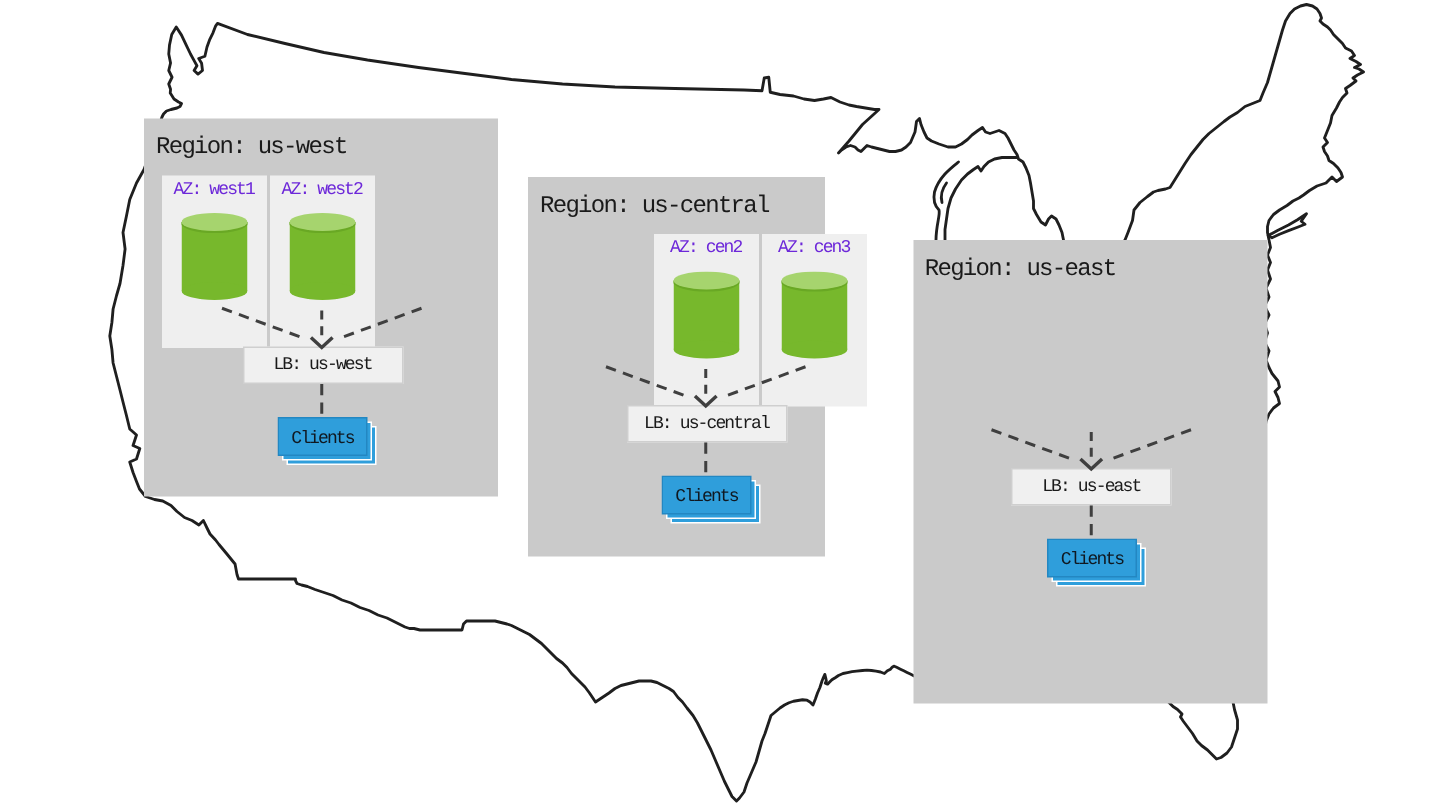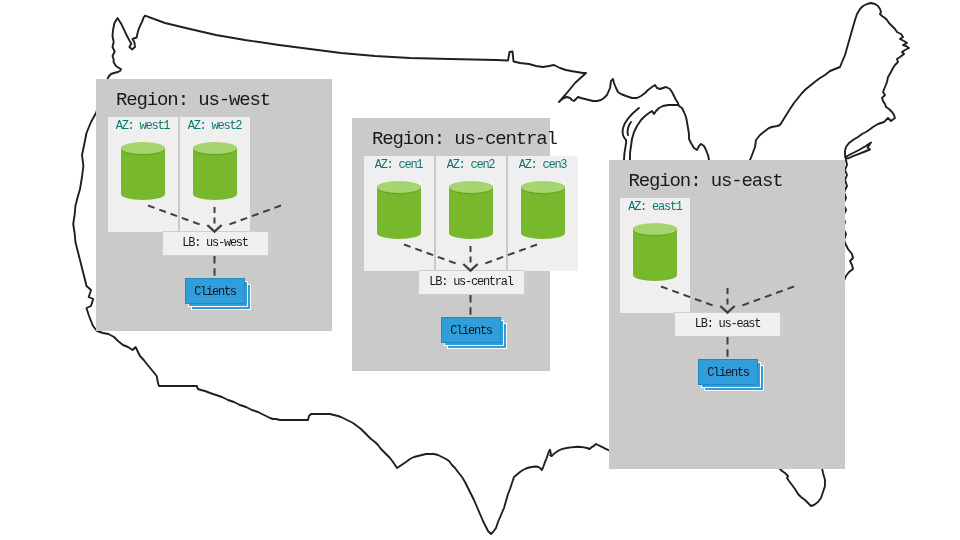--- a/index.html
+++ b/index.html
@@ -1,23 +1,23 @@
 <!DOCTYPE html>
 <html><head>
 <meta charset="utf-8">
 <style>
   html,body{margin:0;padding:0;}
   body{width:960px;height:540px;background:#ffffff;overflow:hidden;position:relative;
        font-family:"Liberation Mono", monospace;}
   #map{position:absolute;left:0;top:0;}
   .region{position:absolute;width:236px;height:251px;background:#cacaca;}
-  .rtitle{position:absolute;left:20px;top:10px;font-size:19px;letter-spacing:-1.13px;color:#1a1a1a;white-space:pre;}
+  .rtitle{position:absolute;left:8px;top:10px;font-size:16px;letter-spacing:-1.13px;color:#1a1a1a;white-space:pre;}
   .az{position:absolute;top:37.5px;width:70px;height:115.5px;background:#efefef;}
   .az1{left:11.5px}.az2{left:83.5px}.az3{left:155.5px}
-  .azlabel{position:absolute;top:2.5px;left:0;width:100%;text-align:center;font-size:12px;letter-spacing:-1.25px;color:#0f766e;white-space:pre;}
+  .azlabel{position:absolute;top:2.5px;left:0;width:100%;text-align:center;font-size:12px;letter-spacing:-1.25px;color:#6d28d9;white-space:pre;}
   .cyl{position:absolute;left:13px;top:25.5px;}
   .conn{position:absolute;left:0;top:0;}
   .lb{position:absolute;left:65.5px;top:151.5px;width:105px;height:23px;background:#f0f0f0;border:1px solid #cfcfcf;
       text-align:center;font-size:12px;letter-spacing:-1.25px;line-height:23px;color:#1a1a1a;white-space:pre;}
   .clients{position:absolute;left:89px;top:198.5px;}
 </style>
 </head>
 <body>
 <svg id="map" width="960" height="540" viewBox="0 0 960 540">
   <g fill="none" stroke="#1f1f1f" stroke-width="1.9" stroke-linejoin="round" stroke-linecap="round">
@@ -250,29 +250,20 @@
   <svg class="clients" width="68" height="34" viewBox="0 0 68 34">
     <rect x="6.5" y="6.5" width="59" height="25" fill="#2f9edb" stroke="#ffffff" stroke-width="1"></rect>
     <rect x="3.5" y="3.5" width="59" height="25" fill="#2f9edb" stroke="#ffffff" stroke-width="1"></rect>
     <rect x="0.5" y="0.5" width="59" height="25" fill="#2f9edb" stroke="#2387c2" stroke-width="1"></rect>
     <text x="30" y="17" text-anchor="middle" font-family="Liberation Mono, monospace" font-size="12" letter-spacing="-1.25" fill="#101820">Clients</text>
   </svg>
 </div>
 
 <div class="region" style="left:352px;top:118px;width:198px;height:253px;">
   <div class="rtitle">Region: us-central</div>
-  <div class="az az1">
-      <div class="azlabel">AZ: cen1</div>
-    <svg class="cyl" width="44" height="64" viewBox="0 0 44 64">
-      <rect x="0" y="6" width="44" height="46" fill="#77b82c"></rect>
-      <ellipse cx="22" cy="52" rx="22" ry="6" fill="#77b82c"></ellipse>
-      <path d="M0,6 A22,6.6 0 0 0 44,6" fill="none" stroke="#69a824" stroke-width="1.6"></path>
-      <ellipse cx="22" cy="6" rx="22" ry="6" fill="#a6d46e"></ellipse>
-    </svg>
-  </div>
   <div class="az az2">
       <div class="azlabel">AZ: cen2</div>
     <svg class="cyl" width="44" height="64" viewBox="0 0 44 64">
       <rect x="0" y="6" width="44" height="46" fill="#77b82c"></rect>
       <ellipse cx="22" cy="52" rx="22" ry="6" fill="#77b82c"></ellipse>
       <path d="M0,6 A22,6.6 0 0 0 44,6" fill="none" stroke="#69a824" stroke-width="1.6"></path>
       <ellipse cx="22" cy="6" rx="22" ry="6" fill="#a6d46e"></ellipse>
     </svg>
   </div>
   <div class="az az3">
@@ -297,29 +288,20 @@
   <svg class="clients" width="68" height="34" viewBox="0 0 68 34">
     <rect x="6.5" y="6.5" width="59" height="25" fill="#2f9edb" stroke="#ffffff" stroke-width="1"></rect>
     <rect x="3.5" y="3.5" width="59" height="25" fill="#2f9edb" stroke="#ffffff" stroke-width="1"></rect>
     <rect x="0.5" y="0.5" width="59" height="25" fill="#2f9edb" stroke="#2387c2" stroke-width="1"></rect>
     <text x="30" y="17" text-anchor="middle" font-family="Liberation Mono, monospace" font-size="12" letter-spacing="-1.25" fill="#101820">Clients</text>
   </svg>
 </div>
 
 <div class="region" style="left:608.5px;top:160px;height:309px;">
   <div class="rtitle">Region: us-east</div>
-  <div class="az az1">
-      <div class="azlabel">AZ: east1</div>
-    <svg class="cyl" width="44" height="64" viewBox="0 0 44 64">
-      <rect x="0" y="6" width="44" height="46" fill="#77b82c"></rect>
-      <ellipse cx="22" cy="52" rx="22" ry="6" fill="#77b82c"></ellipse>
-      <path d="M0,6 A22,6.6 0 0 0 44,6" fill="none" stroke="#69a824" stroke-width="1.6"></path>
-      <ellipse cx="22" cy="6" rx="22" ry="6" fill="#a6d46e"></ellipse>
-    </svg>
-  </div>
   <div class="lb">LB: us-east</div>
   <svg class="conn" width="236" height="251" viewBox="0 0 236 251">
     <g stroke="#3f3f3f" stroke-width="2" fill="none">
       <path d="M52,126.5 L108,147" stroke-dasharray="7,5"></path>
       <path d="M118.5,128 L118.5,146" stroke-dasharray="6,4.5"></path>
       <path d="M185,126.5 L129,147" stroke-dasharray="7,5"></path>
       <path d="M111.3,146 L118.5,152.6 L125.7,146" stroke-width="2.3"></path>
       <path d="M118.5,177 L118.5,198" stroke-dasharray="7.5,4.8"></path>
     </g>
   </svg>

